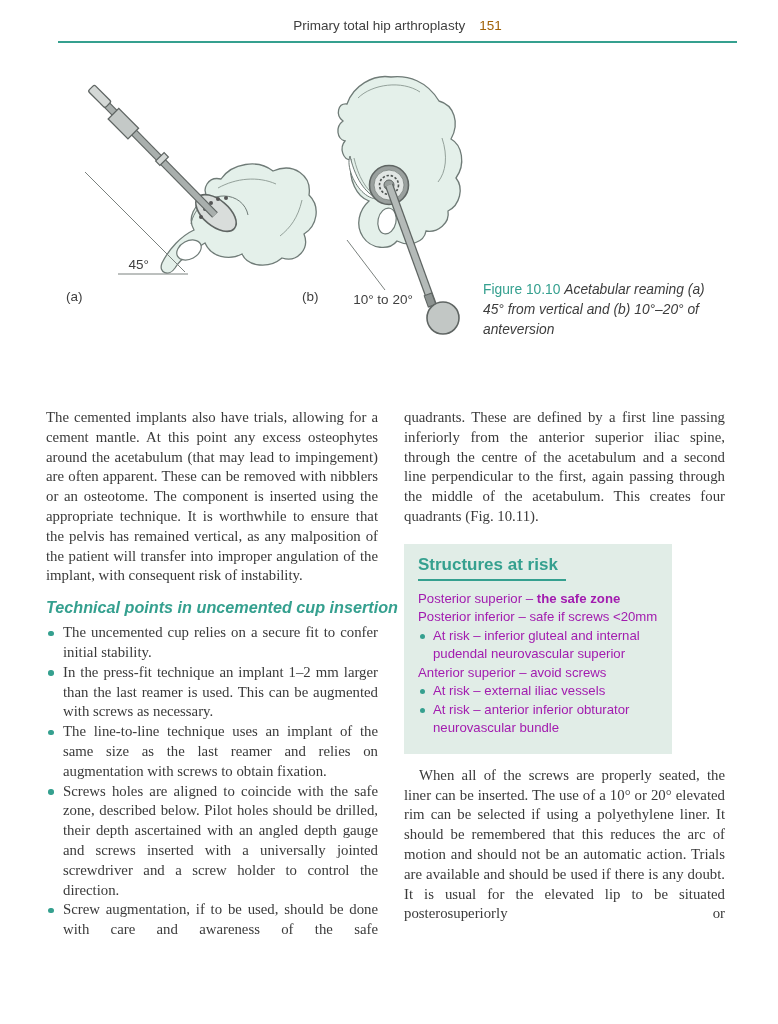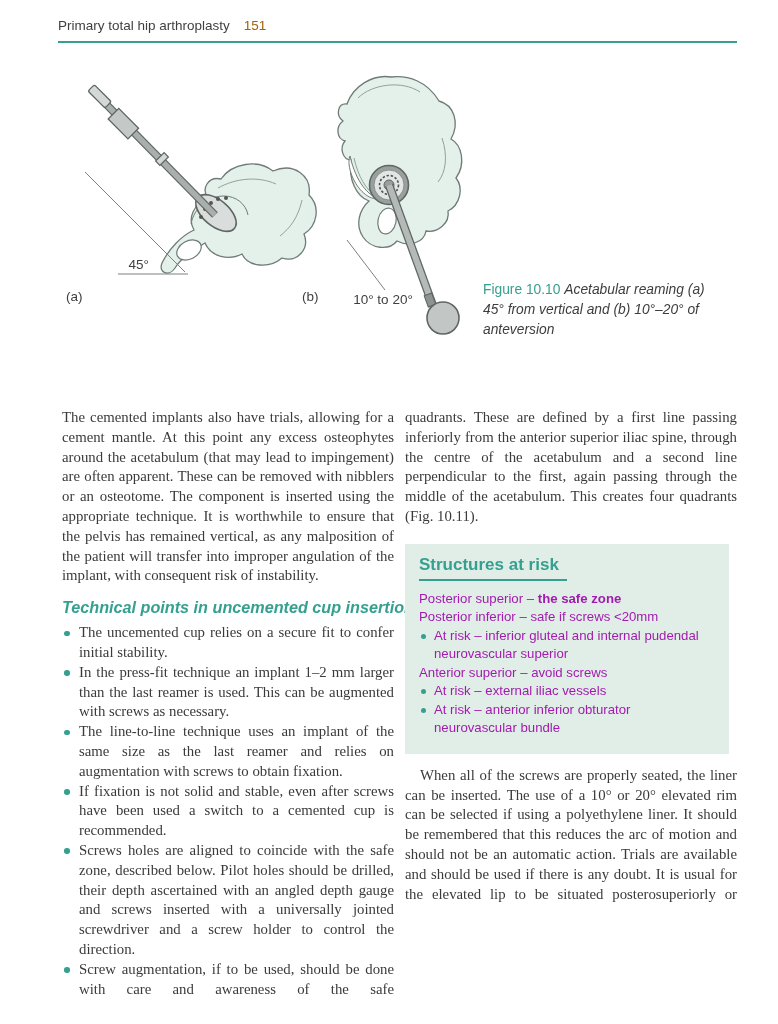--- a/index.html
+++ b/index.html
@@ -7,42 +7,42 @@
     position:relative;
     width:778px;height:1024px;
     background:#ffffff;
     font-family:"Liberation Serif", serif;
     color:#3a3a3a;
     overflow:hidden;
   }
   
   .runhead{
     position:absolute;left:58px;top:18px;width:679px;
-    display:flex;justify-content:flex-start;align-items:baseline;gap:14px;
+    display:flex;justify-content:center;align-items:baseline;gap:14px;
     font-family:"Liberation Sans", sans-serif;
     font-size:13.5px;color:#3f3f3f;
   }
   .runhead .pgnum{color:#a16207;}
   .headrule{
     position:absolute;left:58px;top:41px;width:679px;height:2px;
     background:#35a08f;
   }
   
   .figart{position:absolute;left:58px;top:68px;width:420px;height:286px;}
   .figcaption{
     position:absolute;left:483px;top:280px;width:246px;
     font-family:"Liberation Sans", sans-serif;
     font-size:13.8px;line-height:20px;color:#3d3d3d;
   }
   .figcaption .figlabel{color:#35a08f;font-style:normal;}
   .figcaption .figtext{font-style:italic;}
   
   .cols{
-    position:absolute;left:62px;top:408px;width:679px;
-    display:flex;gap:11px;
+    position:absolute;left:46px;top:408px;width:679px;
+    display:flex;gap:26px;
   }
   .col{width:332px;}
   .body-p{
     margin:0;
     font-size:14.8px;line-height:19.8px;
     text-align:justify;
   }
   .sect-head{
     margin:11px 0 6px 0;
     font-family:"Liberation Sans", sans-serif;
@@ -67,21 +67,21 @@
     background:#35a08f;
   }
   ul.tech li.cont, .body-p.cont{ text-align-last:justify; }
   .indent{ text-indent:15px; }
   
   .riskbox{
     margin:17px 11px 12px 0;
     background:#e1ede7;
     padding:11px 14px 16px 14px;
     box-sizing:border-box;
-    width:324px;
+    width:268px;
   }
   .riskbox .rb-title{
     display:inline-block;
     font-family:"Liberation Sans", sans-serif;
     font-size:17px;font-weight:bold;font-stretch:normal;
     color:#35a08f;
     padding:0 8px 4px 0;
     border-bottom:2px solid #35a08f;
     margin-bottom:9px;
   }
@@ -200,21 +200,20 @@
 
   <div class="cols">
 
     <div class="col">
       <p class="body-p">The cemented implants also have trials, allowing for a cement mantle. At this point any excess osteophytes around the acetabulum (that may lead to impingement) are often apparent. These can be removed with nibblers or an osteotome. The component is inserted using the appropriate technique. It is worthwhile to ensure that the pelvis has remained vertical, as any malposition of the patient will transfer into improper angulation of the implant, with consequent risk of instability.</p>
       <h3 class="sect-head">Technical points in uncemented cup insertion</h3>
       <ul class="tech">
           <li>The uncemented cup relies on a secure fit to confer initial stability.</li>
           <li>In the press-fit technique an implant 1–2 mm larger than the last reamer is used. This can be augmented with screws as necessary.</li>
           <li>The line-to-line technique uses an implant of the same size as the last reamer and relies on augmentation with screws to obtain fixation.</li>
-          <li>If fixation is not solid and stable, even after screws have been used a switch to a cemented cup is recommended.</li>
           <li>Screws holes are aligned to coincide with the safe zone, described below. Pilot holes should be drilled, their depth ascertained with an angled depth gauge and screws inserted with a universally jointed screwdriver and a screw holder to control the direction.</li>
           <li class="cont">Screw augmentation, if to be used, should be done with care and awareness of the safe</li>
         </ul>
     </div>
 
     <div class="col">
       <p class="body-p">quadrants. These are defined by a first line passing inferiorly from the anterior superior iliac spine, through the centre of the acetabulum and a second line perpendicular to the first, again passing through the middle of the acetabulum. This creates four quadrants (Fig. 10.11).</p>
 
       <div class="riskbox">
         <div class="rb-title">Structures at risk</div>

